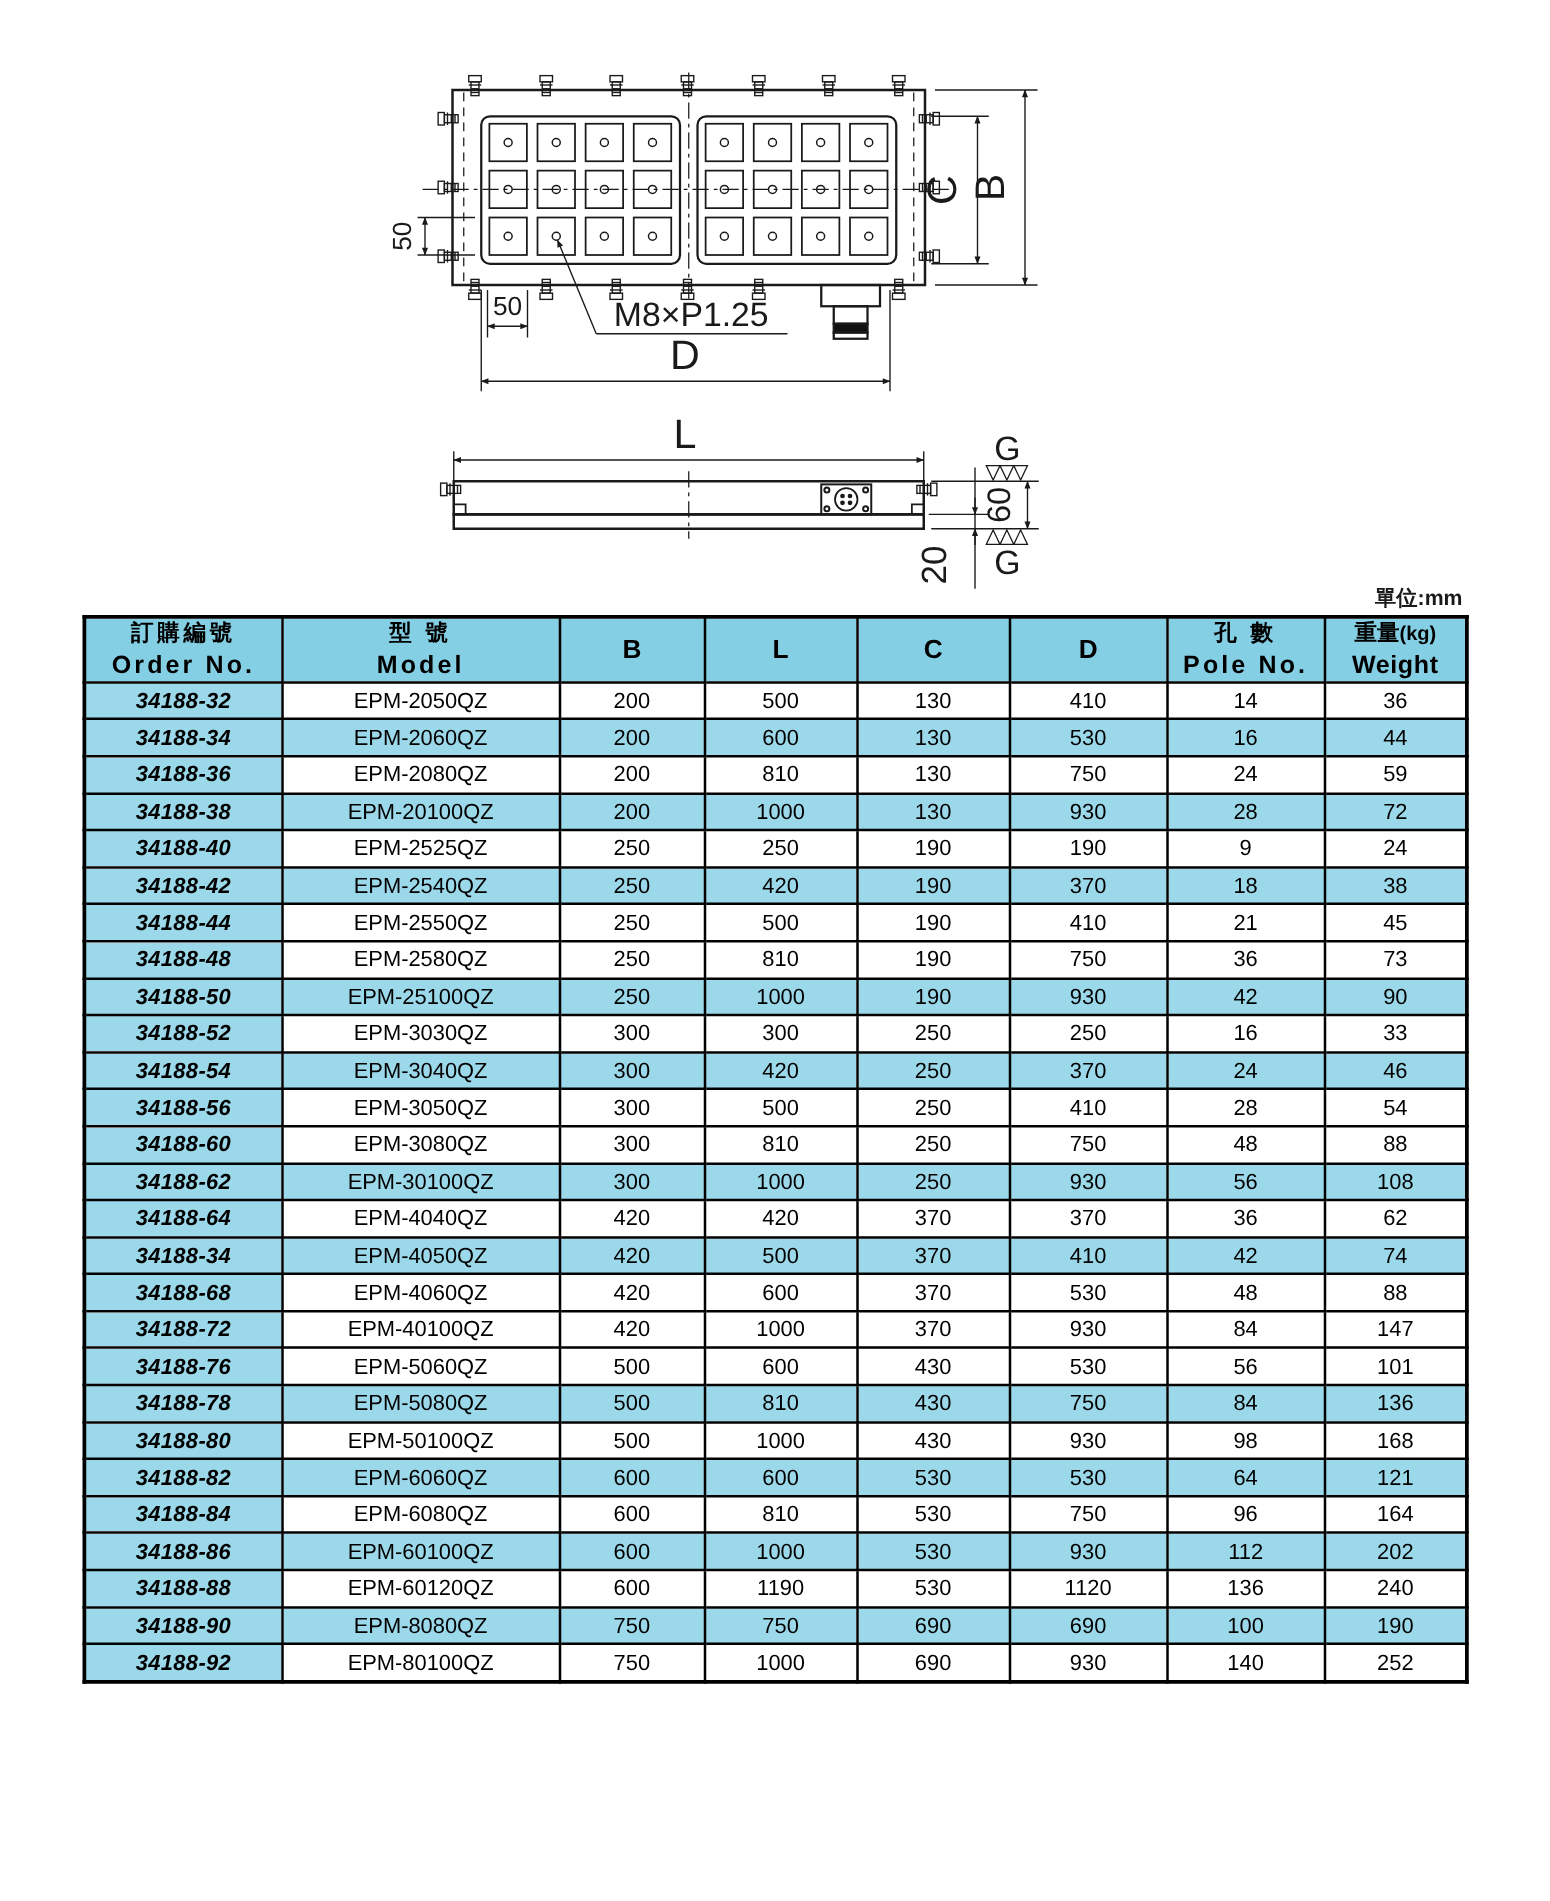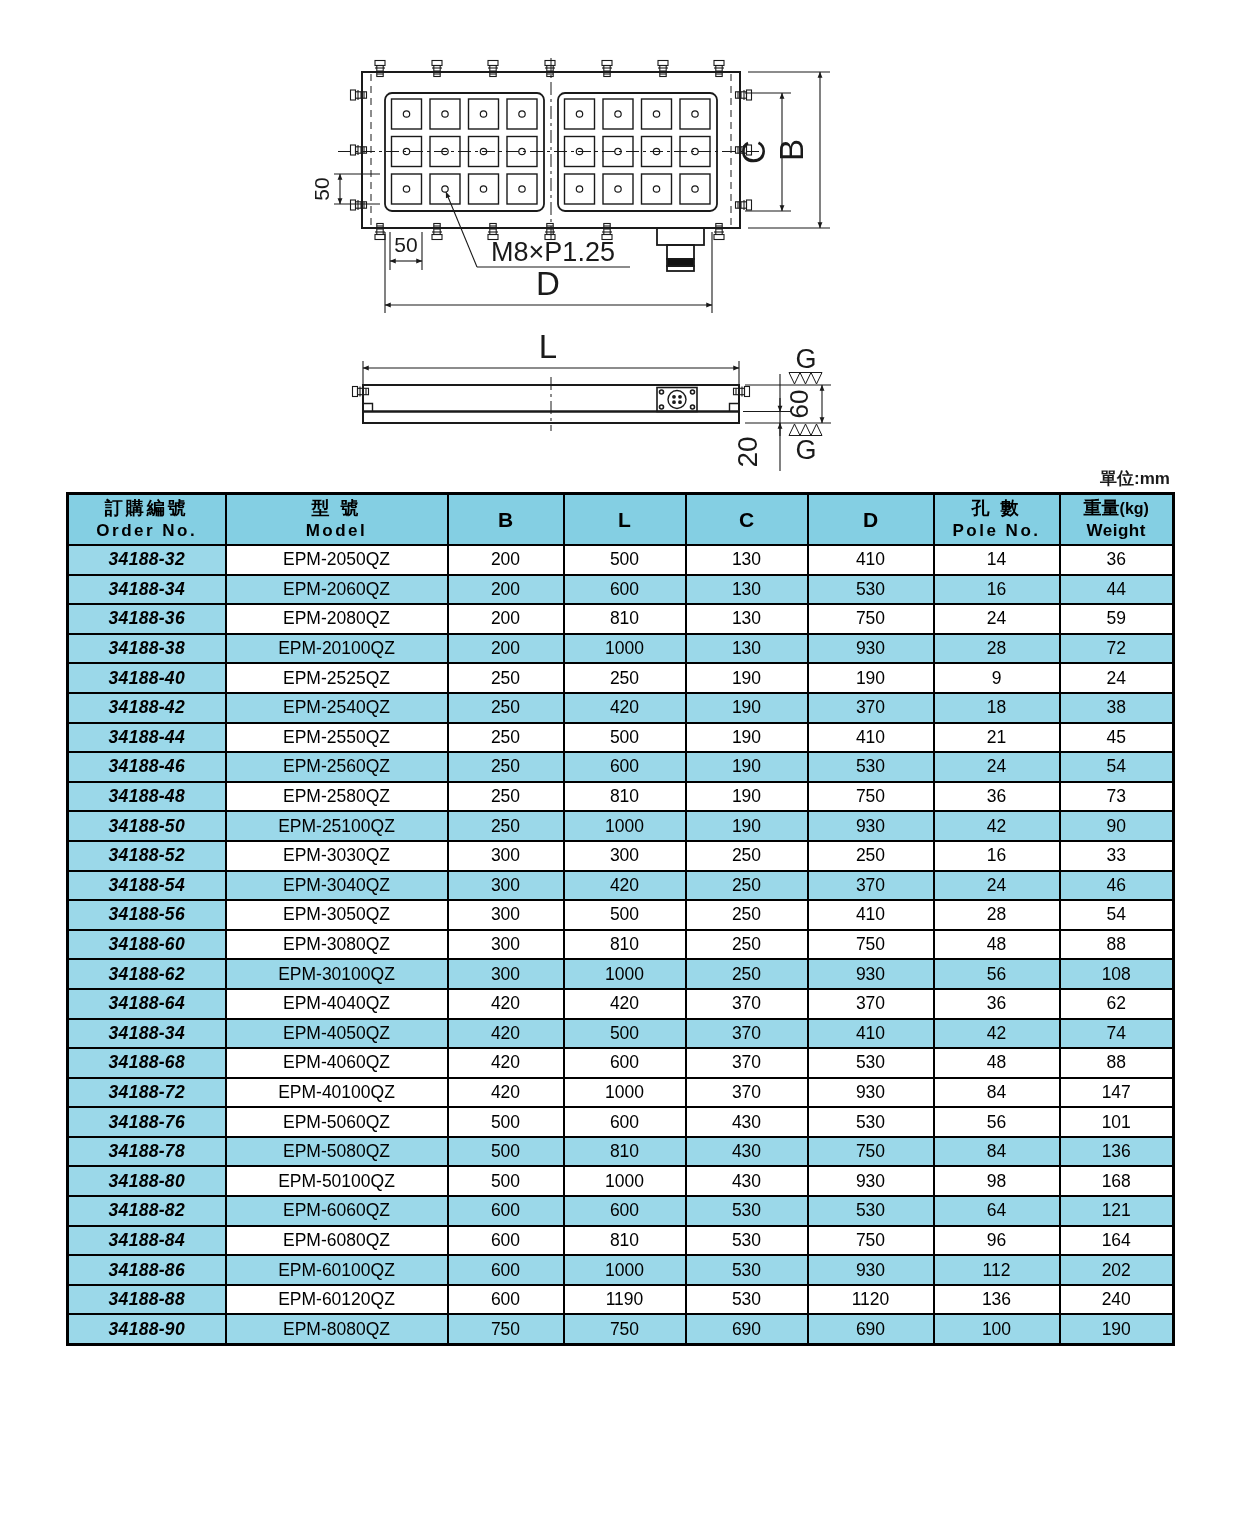--- a/index.html
+++ b/index.html
@@ -19,21 +19,21 @@
     border:3px solid #000;
   }
   table.spec th,table.spec td{
     border:2px solid #000;text-align:center;vertical-align:middle;padding:0;
     overflow:hidden;white-space:nowrap;
   }
   table.spec thead th{
     background:var(--hdr-bg);height:49px;font-weight:bold;line-height:1.3;
   }
   th .zh{font-size:18px;letter-spacing:3px;}
-  th .en{font-size:17px;letter-spacing:2.5px;}
+  th .en{font-size:20px;letter-spacing:2.5px;}
   th .en.tight{letter-spacing:0.5px;text-align:center;}
   th .unit{font-size:16px;letter-spacing:0;}
   th.letter{font-size:21px;letter-spacing:0;}
   table.spec tbody td{height:27.6px;font-size:17.5px;background:#fff;}
   table.spec tbody tr.alt td{background:var(--row-bg);}
   table.spec tbody td.order{background:var(--row-bg);font-weight:bold;font-style:italic;letter-spacing:0.3px;}
 </style>
 </head>
 <body>
 
@@ -336,30 +336,20 @@
         <tr>
           <td class="order">34188-44</td>
           <td class="model">EPM-2550QZ</td>
           <td>250</td>
           <td>500</td>
           <td>190</td>
           <td>410</td>
           <td>21</td>
           <td>45</td>
         </tr>
-        <tr class="alt">
-          <td class="order">34188-46</td>
-          <td class="model">EPM-2560QZ</td>
-          <td>250</td>
-          <td>600</td>
-          <td>190</td>
-          <td>530</td>
-          <td>24</td>
-          <td>54</td>
-        </tr>
         <tr>
           <td class="order">34188-48</td>
           <td class="model">EPM-2580QZ</td>
           <td>250</td>
           <td>810</td>
           <td>190</td>
           <td>750</td>
           <td>36</td>
           <td>73</td>
         </tr>
@@ -536,16 +526,26 @@
         <tr class="alt">
           <td class="order">34188-90</td>
           <td class="model">EPM-8080QZ</td>
           <td>750</td>
           <td>750</td>
           <td>690</td>
           <td>690</td>
           <td>100</td>
           <td>190</td>
         </tr>
+        <tr>
+          <td class="order">34188-92</td>
+          <td class="model">EPM-80100QZ</td>
+          <td>750</td>
+          <td>1000</td>
+          <td>690</td>
+          <td>930</td>
+          <td>140</td>
+          <td>252</td>
+        </tr>
       </tbody>
   </table>
 
 </div>
 
 </body></html>

